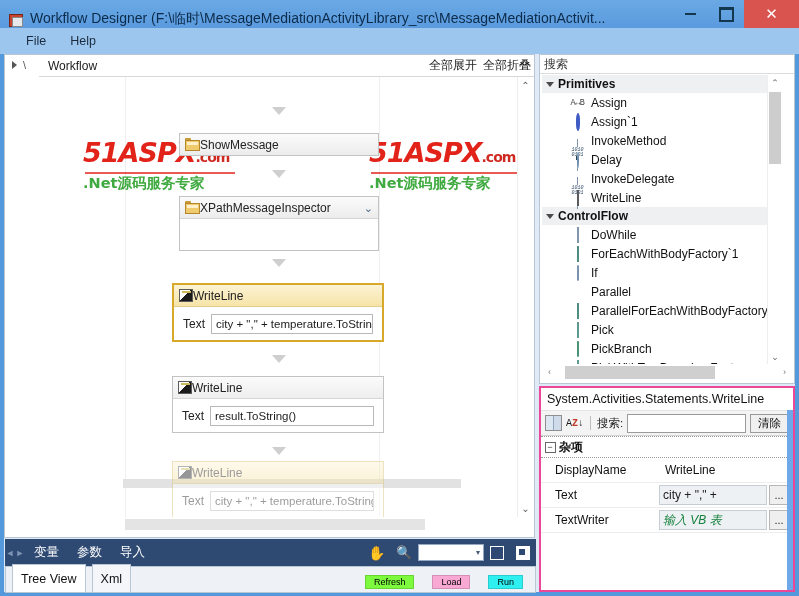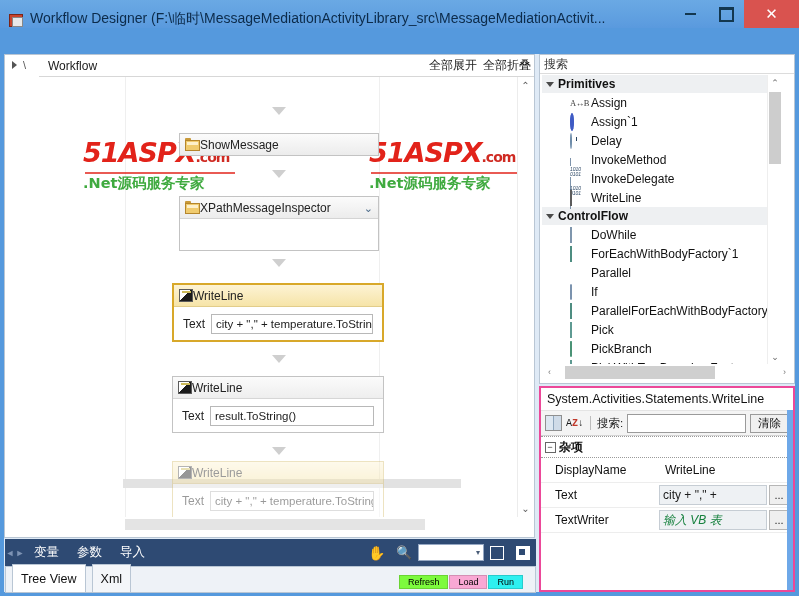--- a/index.html
+++ b/index.html
@@ -114,34 +114,34 @@
   .dtoolbar .sqbtn .o{width:12px;height:12px;border:1px solid #fff;}
   .dtoolbar .sqbtn .f{width:12px;height:12px;border:1px solid #fff;background:#fff;}
   .dtoolbar .sqbtn .f i{display:block;width:6px;height:6px;margin:2px;background:#2e4a73;}
 
   
   .tabstrip{position:absolute;left:0;top:511px;width:531px;height:27px;background:#eef2f7;
     border:1px solid #b9c6d4;box-sizing:border-box;display:flex;align-items:flex-end;}
   .tabstrip .tab{height:28px;padding:10px 8px;display:flex;align-items:center;font-size:12.5px;color:#111;
     background:#f4f6f9;border:1px solid #b9c6d4;border-bottom:none;margin-left:6px;box-sizing:border-box;}
   .tabstrip .tab.active{background:#fff;}
-  .tabstrip .btns{margin-left:auto;display:flex;gap:1px;padding:0 12px 3px 0;}
+  .tabstrip .btns{margin-left:auto;display:flex;gap:18px;padding:0 12px 3px 0;}
   .tabstrip .btns .b{font-size:9px;padding:1px 8px;color:#000;border:1px solid rgba(0,0,0,.15);}
 
   
   .toolbox{position:absolute;left:535px;top:0;width:256px;height:330px;background:#fff;
     border:1px solid #b9c6d4;box-sizing:border-box;}
   .tb-search{position:absolute;left:0;top:0;width:254px;height:19px;background:#fff;border-bottom:1px solid #dcdcdc;
     display:flex;align-items:center;padding-left:4px;box-sizing:border-box;font-size:12px;color:#3a3a3a;}
-  .tb-list{position:absolute;left:2px;top:20px;width:236px;height:290px;overflow:hidden;background:#fff;}
+  .tb-list{position:absolute;left:2px;top:20px;width:236px;height:290px;overflow:hidden;background:#fff;text-align:center;}
   .grp{height:18px;background:#eef0f2;display:flex;align-items:center;font-weight:bold;font-size:12px;color:#111;}
   .grp .tri{width:16px;display:flex;align-items:center;justify-content:center;}
   .grp .tri i{width:0;height:0;border-left:4px solid transparent;border-right:4px solid transparent;border-top:5px solid #4a4a4a;}
   .itm{height:19px;display:flex;align-items:center;padding-left:28px;font-size:12px;color:#111;white-space:nowrap;}
-  .itm .ic{width:15px;height:14px;margin-right:6px;flex:0 0 auto;position:relative;}
+  .itm .ic{width:15px;height:14px;margin-right:6px;flex:0 0 auto;position:relative;font-family:Liberation Mono, monospace;}
   .tb-vscroll{position:absolute;right:12px;top:20px;width:14px;height:290px;background:#fff;border-left:1px solid #eee;}
   .tb-vscroll .thumb{position:absolute;left:1px;top:17px;width:12px;height:72px;background:#cdcdcd;}
   .tb-vscroll .au,.tb-vscroll .ad{position:absolute;left:0;width:14px;height:16px;display:flex;align-items:center;justify-content:center;font-size:9px;color:#666;}
   .tb-vscroll .au{top:0}.tb-vscroll .ad{bottom:0}
   .tb-hscroll{position:absolute;left:2px;bottom:3px;width:250px;height:16px;background:#fff;display:flex;align-items:center;}
   .tb-hscroll .al,.tb-hscroll .ar{width:15px;text-align:center;font-size:9px;color:#777;}
   .tb-hscroll .track{flex:1 1 auto;height:13px;position:relative;}
   .tb-hscroll .thumb{position:absolute;left:8px;top:0;width:150px;height:13px;background:#cfcfcf;}
 
   
@@ -204,20 +204,24 @@
       <div class="wb">
           <span class="min"></span>
         </div>
       <div class="wb">
           <span class="max"></span>
         </div>
       <div class="wb close">✕</div>
     </div>
   </div>
 
+  <div class="menubar">
+    <div class="mi">File</div>
+    <div class="mi">Help</div>
+  </div>
 
   <div class="workspace">
 
     <div class="designer">
 
       <div class="designer-headrow">
         <div class="bc-arrow">
             <i></i>
           </div>
         <div class="bc-slash">\</div>
@@ -368,26 +372,26 @@
         </div>
         <div class="itm">
           <span class="ic ic-ab">A↔B</span>
           <span>Assign</span>
         </div>
         <div class="itm">
           <span class="ic"><span class="ic-gear"></span></span>
           <span>Assign`1</span>
         </div>
         <div class="itm">
+          <span class="ic"><span class="ic-code"><i>1010</i><i>0101</i></span></span>
+          <span>InvokeMethod</span>
+        </div>
+        <div class="itm">
           <span class="ic"><span class="ic-clock"></span></span>
           <span>Delay</span>
-        </div>
-        <div class="itm">
-          <span class="ic"><span class="ic-code"><i>1010</i><i>0101</i></span></span>
-          <span>InvokeMethod</span>
         </div>
         <div class="itm">
           <span class="ic"><span class="ic-code"><i>1010</i><i>0101</i></span></span>
           <span>InvokeDelegate</span>
         </div>
         <div class="itm">
           <span class="ic"><span class="ic-wl"></span></span>
           <span>WriteLine</span>
         </div>
 
@@ -399,26 +403,26 @@
         </div>
         <div class="itm">
           <span class="ic"><span class="ic-doc"></span></span>
           <span>DoWhile</span>
         </div>
         <div class="itm">
           <span class="ic"><span class="ic-teal"></span></span>
           <span>ForEachWithBodyFactory`1</span>
         </div>
         <div class="itm">
+          <span class="ic"><span class="ic-if"></span></span>
+          <span>If</span>
+        </div>
+        <div class="itm">
           <span class="ic"><span class="ic-par"></span></span>
           <span>Parallel</span>
-        </div>
-        <div class="itm">
-          <span class="ic"><span class="ic-if"></span></span>
-          <span>If</span>
         </div>
         <div class="itm">
           <span class="ic"><span class="ic-teal"></span></span>
           <span>ParallelForEachWithBodyFactory`</span>
         </div>
         <div class="itm">
           <span class="ic"><span class="ic-pick"></span></span>
           <span>Pick</span>
         </div>
         <div class="itm">

